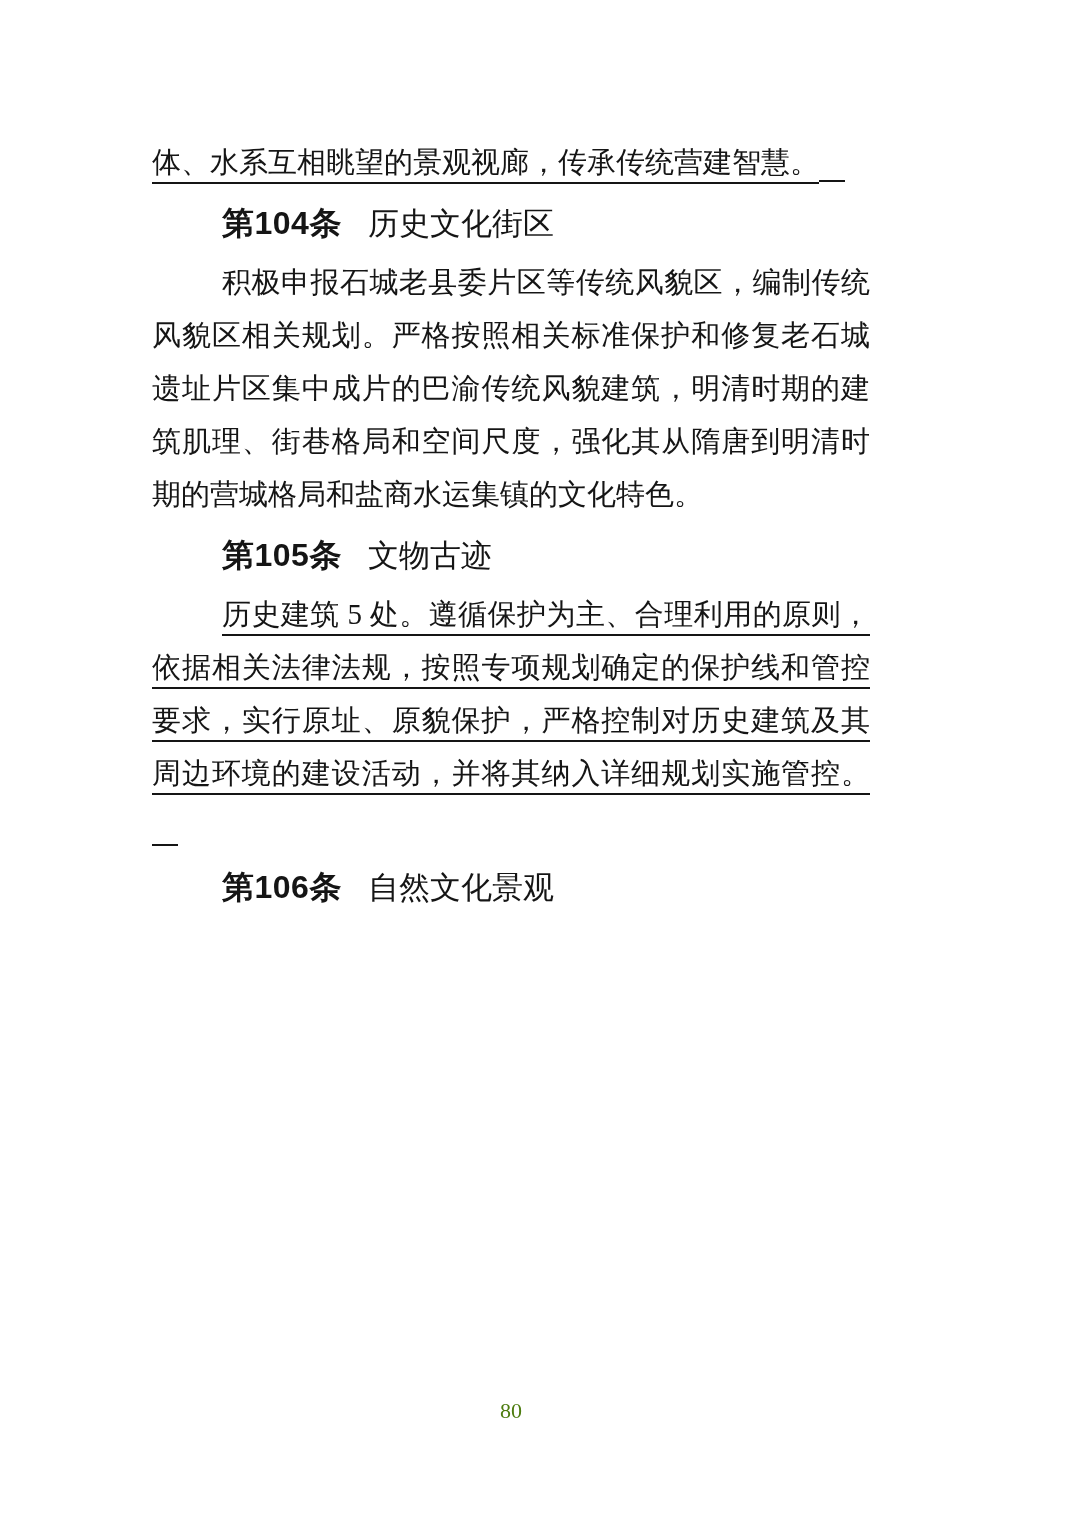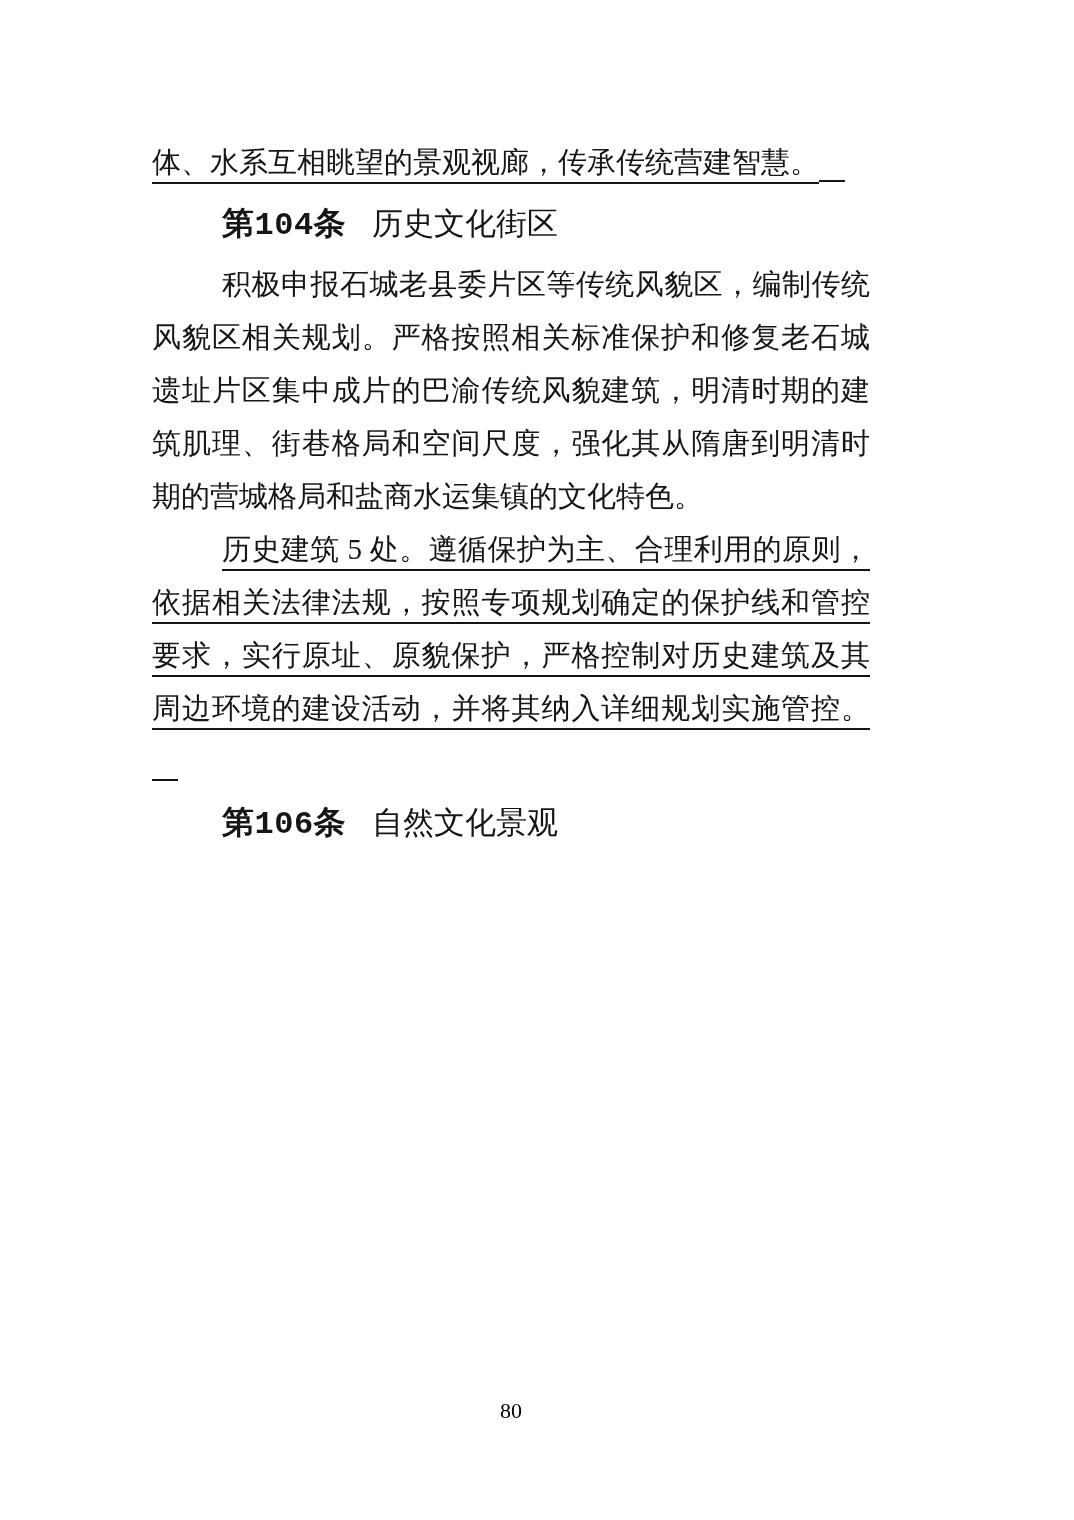--- a/index.html
+++ b/index.html
@@ -43,54 +43,57 @@
     margin-bottom: -10px;
   }
   .heading {
     font-size: 32px;
     line-height: 53px;
     margin: 8px 0 6px 0;
     text-indent: 70px;
     white-space: nowrap;
   }
   .art-num {
-    font-family: Liberation Mono, monospace;
+    font-family: Liberation Sans, sans-serif;
     font-weight: 700;
     letter-spacing: 0.5px;
   }
   .art-title {
     margin-left: 26px;
     font-size: 31px;
     font-family: Liberation Serif, serif;
   }
   .pagenum {
     position: absolute;
     top: 1396px;
     left: 0;
     width: 100%;
     text-align: center;
     font-size: 22px;
     line-height: 30px;
-    color: #000000;
+    color: #4d7c0f;
   }
 </style>
 </head>
 <body>
 
 <div class="page">
   <div class="content">
 
     <p class="par noindent u"><span>体、水系互相眺望的景观视廊，传承传统营建智慧。</span><span class="tail"></span></p>
 
     <div class="heading">
       <span class="art-num">第104条</span><span class="art-title">历史文化街区</span>
     </div>
 
     <p class="par"><span>积极申报石城老县委片区等传统风貌区，编制传统风貌区相关规划。严格按照相关标准保护和修复老石城遗址片区集中成片的巴渝传统风貌建筑，明清时期的建筑肌理、街巷格局和空间尺度，强化其从隋唐到明清时期的营城格局和盐商水运集镇的文化特色。</span></p>
 
+    <div class="heading">
+      <span class="art-num">第105条</span><span class="art-title">文物古迹</span>
+    </div>
 
 
     <p class="par u"><span>历史建筑 5 处。遵循保护为主、合理利用的原则，依据相关法律法规，按照专项规划确定的保护线和管控要求，实行原址、原貌保护，严格控制对历史建筑及其周边环境的建设活动，并将其纳入详细规划实施管控。</span><span class="tail"></span></p>
 
     <div class="heading">
       <span class="art-num">第106条</span><span class="art-title">自然文化景观</span>
     </div>
 
 
   </div>

